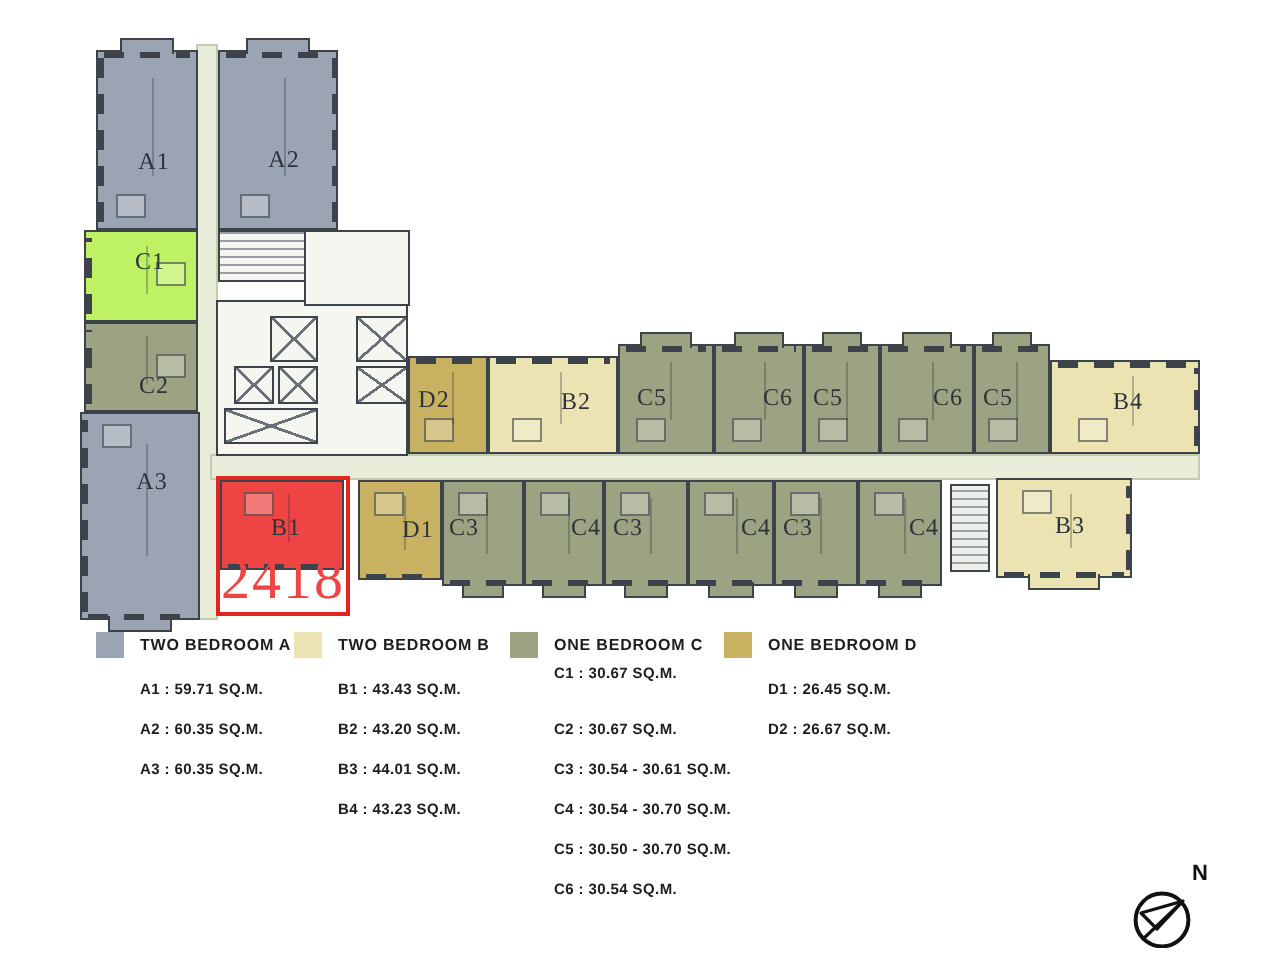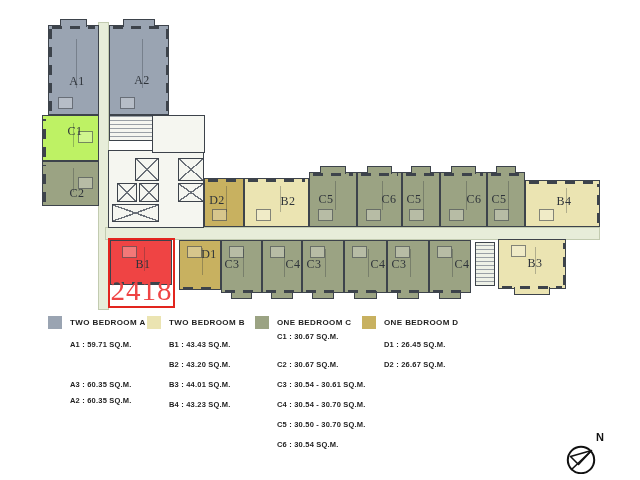--- a/index.html
+++ b/index.html
@@ -82,20 +82,27 @@
       <div class="unit" style="left: 42px; top: 115px; width: 57px; height: 46px; background: #bef264;">
         <div class="facade f-left"></div>
         <div class="bath" style="right: 5px; top: 35%;"></div>
         <div class="lbl" style="left: 32px; top: 15px;">C1</div>
       </div>
       <div class="unit" style="left: 42px; top: 161px; width: 57px; height: 45px; background: rgb(155, 163, 131);">
         <div class="facade f-left"></div>
         <div class="bath" style="right: 5px; top: 35%;"></div>
         <div class="lbl" style="left: 34px; top: 31px;">C2</div>
       </div>
+      <div class="unit" style="left: 40px; top: 206px; width: 60px; height: 104px; background: rgb(154, 164, 178);">
+        <div class="facade f-left"></div>
+        <div class="facade f-bottom"></div>
+        <div class="tab t-bottom" style="background: rgb(154, 164, 178);"></div>
+        <div class="bath" style="top: 5px; left: 18%;"></div>
+        <div class="lbl" style="left: 35px; top: 34px;">A3</div>
+      </div>
       <div class="unit" style="left: 204px; top: 178px; width: 40px; height: 49px; background: rgb(200, 177, 96);">
         <div class="facade f-top"></div>
         <div class="bath" style="bottom: 5px; left: 18%;"></div>
         <div class="lbl" style="left: 12px; top: 21px;">D2</div>
       </div>
       <div class="unit" style="left: 244px; top: 178px; width: 65px; height: 49px; background: rgb(235, 228, 178);">
         <div class="facade f-top"></div>
         <div class="bath" style="bottom: 5px; left: 18%;"></div>
         <div class="lbl" style="left: 43px; top: 22px;">B2</div>
       </div>
@@ -136,21 +143,21 @@
         <div class="lbl" style="left: 38px; top: 20px;">B4</div>
       </div>
       <div class="unit" style="left: 110px; top: 240px; width: 62px; height: 45px; background: #ef4444;">
         <div class="facade f-bottom"></div>
         <div class="bath" style="top: 5px; left: 18%;"></div>
         <div class="lbl" style="left: 32px; top: 23px;">B1</div>
       </div>
       <div class="unit" style="left: 179px; top: 240px; width: 42px; height: 50px; background: rgb(200, 177, 96);">
         <div class="facade f-bottom"></div>
         <div class="bath" style="top: 5px; left: 18%;"></div>
-        <div class="lbl" style="left: 29px; top: 13px; text-align: center;">D1</div>
+        <div class="lbl" style="left: 29px; top: 24px; text-align: center;">D1</div>
       </div>
       <div class="unit" style="left: 221px; top: 240px; width: 41px; height: 53px; background: rgb(155, 163, 131);">
         <div class="facade f-bottom"></div>
         <div class="tab t-bottom" style="background: rgb(155, 163, 131);"></div>
         <div class="bath" style="top: 5px; left: 18%;"></div>
         <div class="lbl" style="left: 10px; top: 23px;">C3</div>
       </div>
       <div class="unit" style="left: 262px; top: 240px; width: 40px; height: 53px; background: rgb(155, 163, 131);">
         <div class="facade f-bottom"></div>
         <div class="tab t-bottom" style="background: rgb(155, 163, 131);"></div>
@@ -192,21 +199,21 @@
         <div class="num" style="color: #ef4444;">2418</div>
       </div>
     </div>
   <div id="legend">
       <div class="lg" style="left: 48px; top: 316px;">
         <div class="hdr">
           <div class="sw" style="background: rgb(154, 164, 178);"></div>
           <div class="hname">TWO BEDROOM A</div>
         </div>
         <div class="it" style="top: 24px;">A1 : 59.71 SQ.M.</div>
-        <div class="it" style="top: 44px; margin-top: 36px;">A2 : 60.35 SQ.M.</div>
+        <div class="it" style="top: 44px;">A2 : 60.35 SQ.M.</div>
         <div class="it" style="top: 64px;">A3 : 60.35 SQ.M.</div>
       </div>
       <div class="lg" style="left: 147px; top: 316px;">
         <div class="hdr">
           <div class="sw" style="background: rgb(235, 228, 178);"></div>
           <div class="hname">TWO BEDROOM B</div>
         </div>
         <div class="it" style="top: 24px;">B1 : 43.43 SQ.M.</div>
         <div class="it" style="top: 44px;">B2 : 43.20 SQ.M.</div>
         <div class="it" style="top: 64px;">B3 : 44.01 SQ.M.</div>

